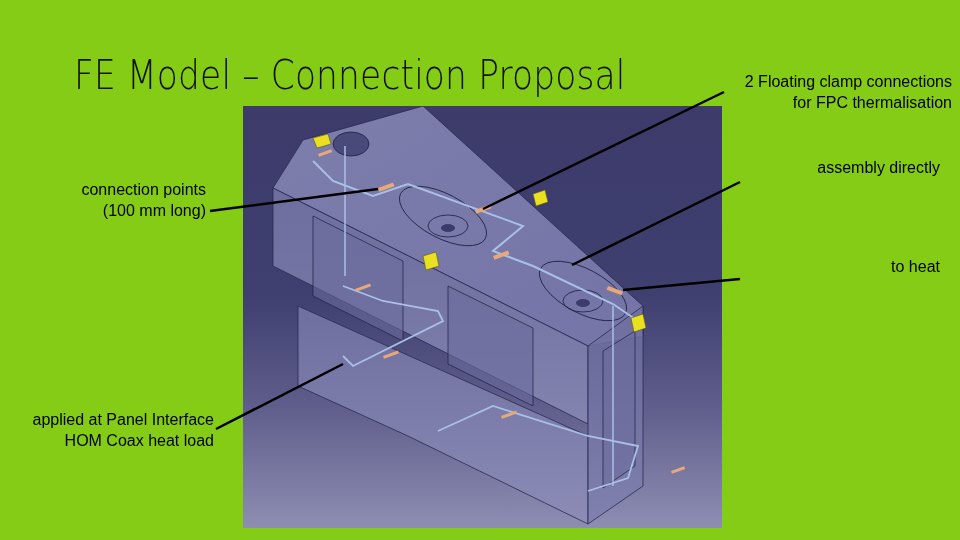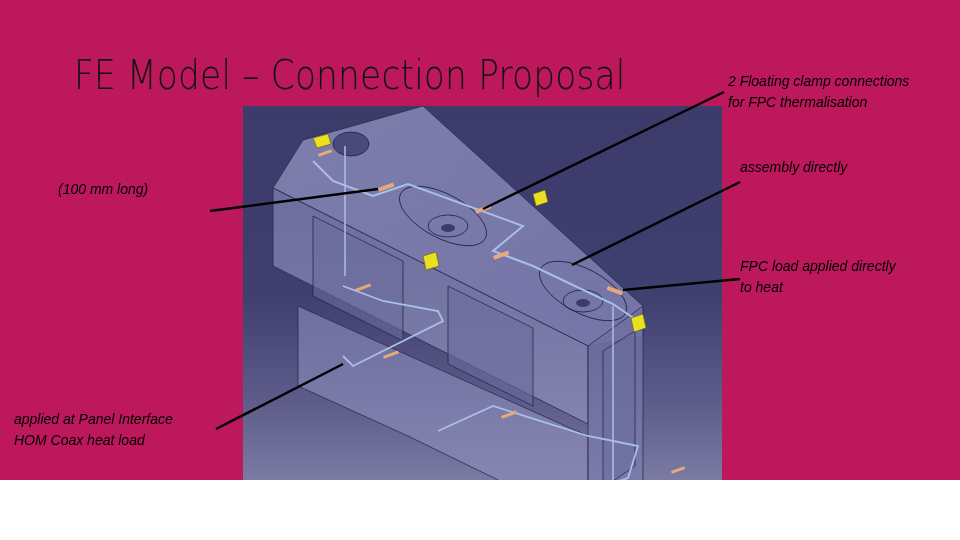--- a/index.html
+++ b/index.html
@@ -1,19 +1,19 @@
 <!DOCTYPE html>
 <html><head>
   <meta charset="utf-8">
   <style>
     html, body { margin: 0; padding: 0; background: #ffffff; }
     .slide {
       position: relative;
-      width: 960px; height: 480px;
-      background: #be185d;
+      width: 960px; height: 540px;
+      background: #84cc16;
       overflow: hidden;
       font-family: "Liberation Sans", "DejaVu Sans", sans-serif;
       color: #000;
     }
     .title {
       position: absolute;
       left: 74px; top: 52px;
       font-size: 40px;
       font-weight: 300;
       letter-spacing: 0.2px;
@@ -26,26 +26,25 @@
     .cad-view {
       position: absolute;
       left: 243px; top: 106px;
       width: 479px; height: 422px;
       background: linear-gradient(to bottom, #3c3b6a 0%, #3f3f70 45%, #5d5c8a 70%, #8e8db2 100%);
       overflow: hidden;
     }
     .cad-view svg { position: absolute; left: 0; top: 0; }
     .callout {
       position: absolute;
-      font-size: 14px;
+      font-size: 16px;
       line-height: 21px;
-      text-align: left;
+      text-align: right;
       color: #000;
       white-space: nowrap;
-      font-style: italic;
     }
     .callout span { display: block; }
     .leaders { position: absolute; left: 0; top: 0; pointer-events: none; }
   </style>
 </head>
 <body>
 
 <div class="slide">
 
   <div class="title">FE Model – Connection Proposal</div>
@@ -116,35 +115,35 @@
 
   <svg class="leaders" width="960" height="540" viewBox="0 0 960 540">
     <line x1="210" y1="211" x2="378" y2="189" stroke="#000" stroke-width="2.5"></line>
     <line x1="216" y1="429" x2="343" y2="364" stroke="#000" stroke-width="2.5"></line>
     <line x1="724" y1="92" x2="483" y2="209" stroke="#000" stroke-width="2.5"></line>
     <line x1="740" y1="182" x2="572" y2="265" stroke="#000" stroke-width="2.5"></line>
     <line x1="740" y1="279" x2="623" y2="290" stroke="#000" stroke-width="2.5"></line>
   </svg>
 
   <div class="callout" style="left:58px; top:179px; width:148px;">
+    <span>connection points</span>
     <span>(100 mm long)</span>
   </div>
 
   <div class="callout" style="left:14px; top:409px; width:200px;">
     <span>applied at Panel Interface</span>
     <span>HOM Coax heat load</span>
   </div>
 
   <div class="callout" style="left:728px; top:71px; width:224px;">
     <span>2 Floating clamp connections</span>
     <span>for FPC thermalisation</span>
   </div>
 
   <div class="callout" style="left:740px; top:157px; width:200px;">
     <span>assembly directly</span>
   </div>
 
   <div class="callout" style="left:740px; top:256px; width:200px;">
-    <span>FPC load applied directly</span>
     <span>to heat</span>
   </div>
 
 </div>
 
 </body></html>

